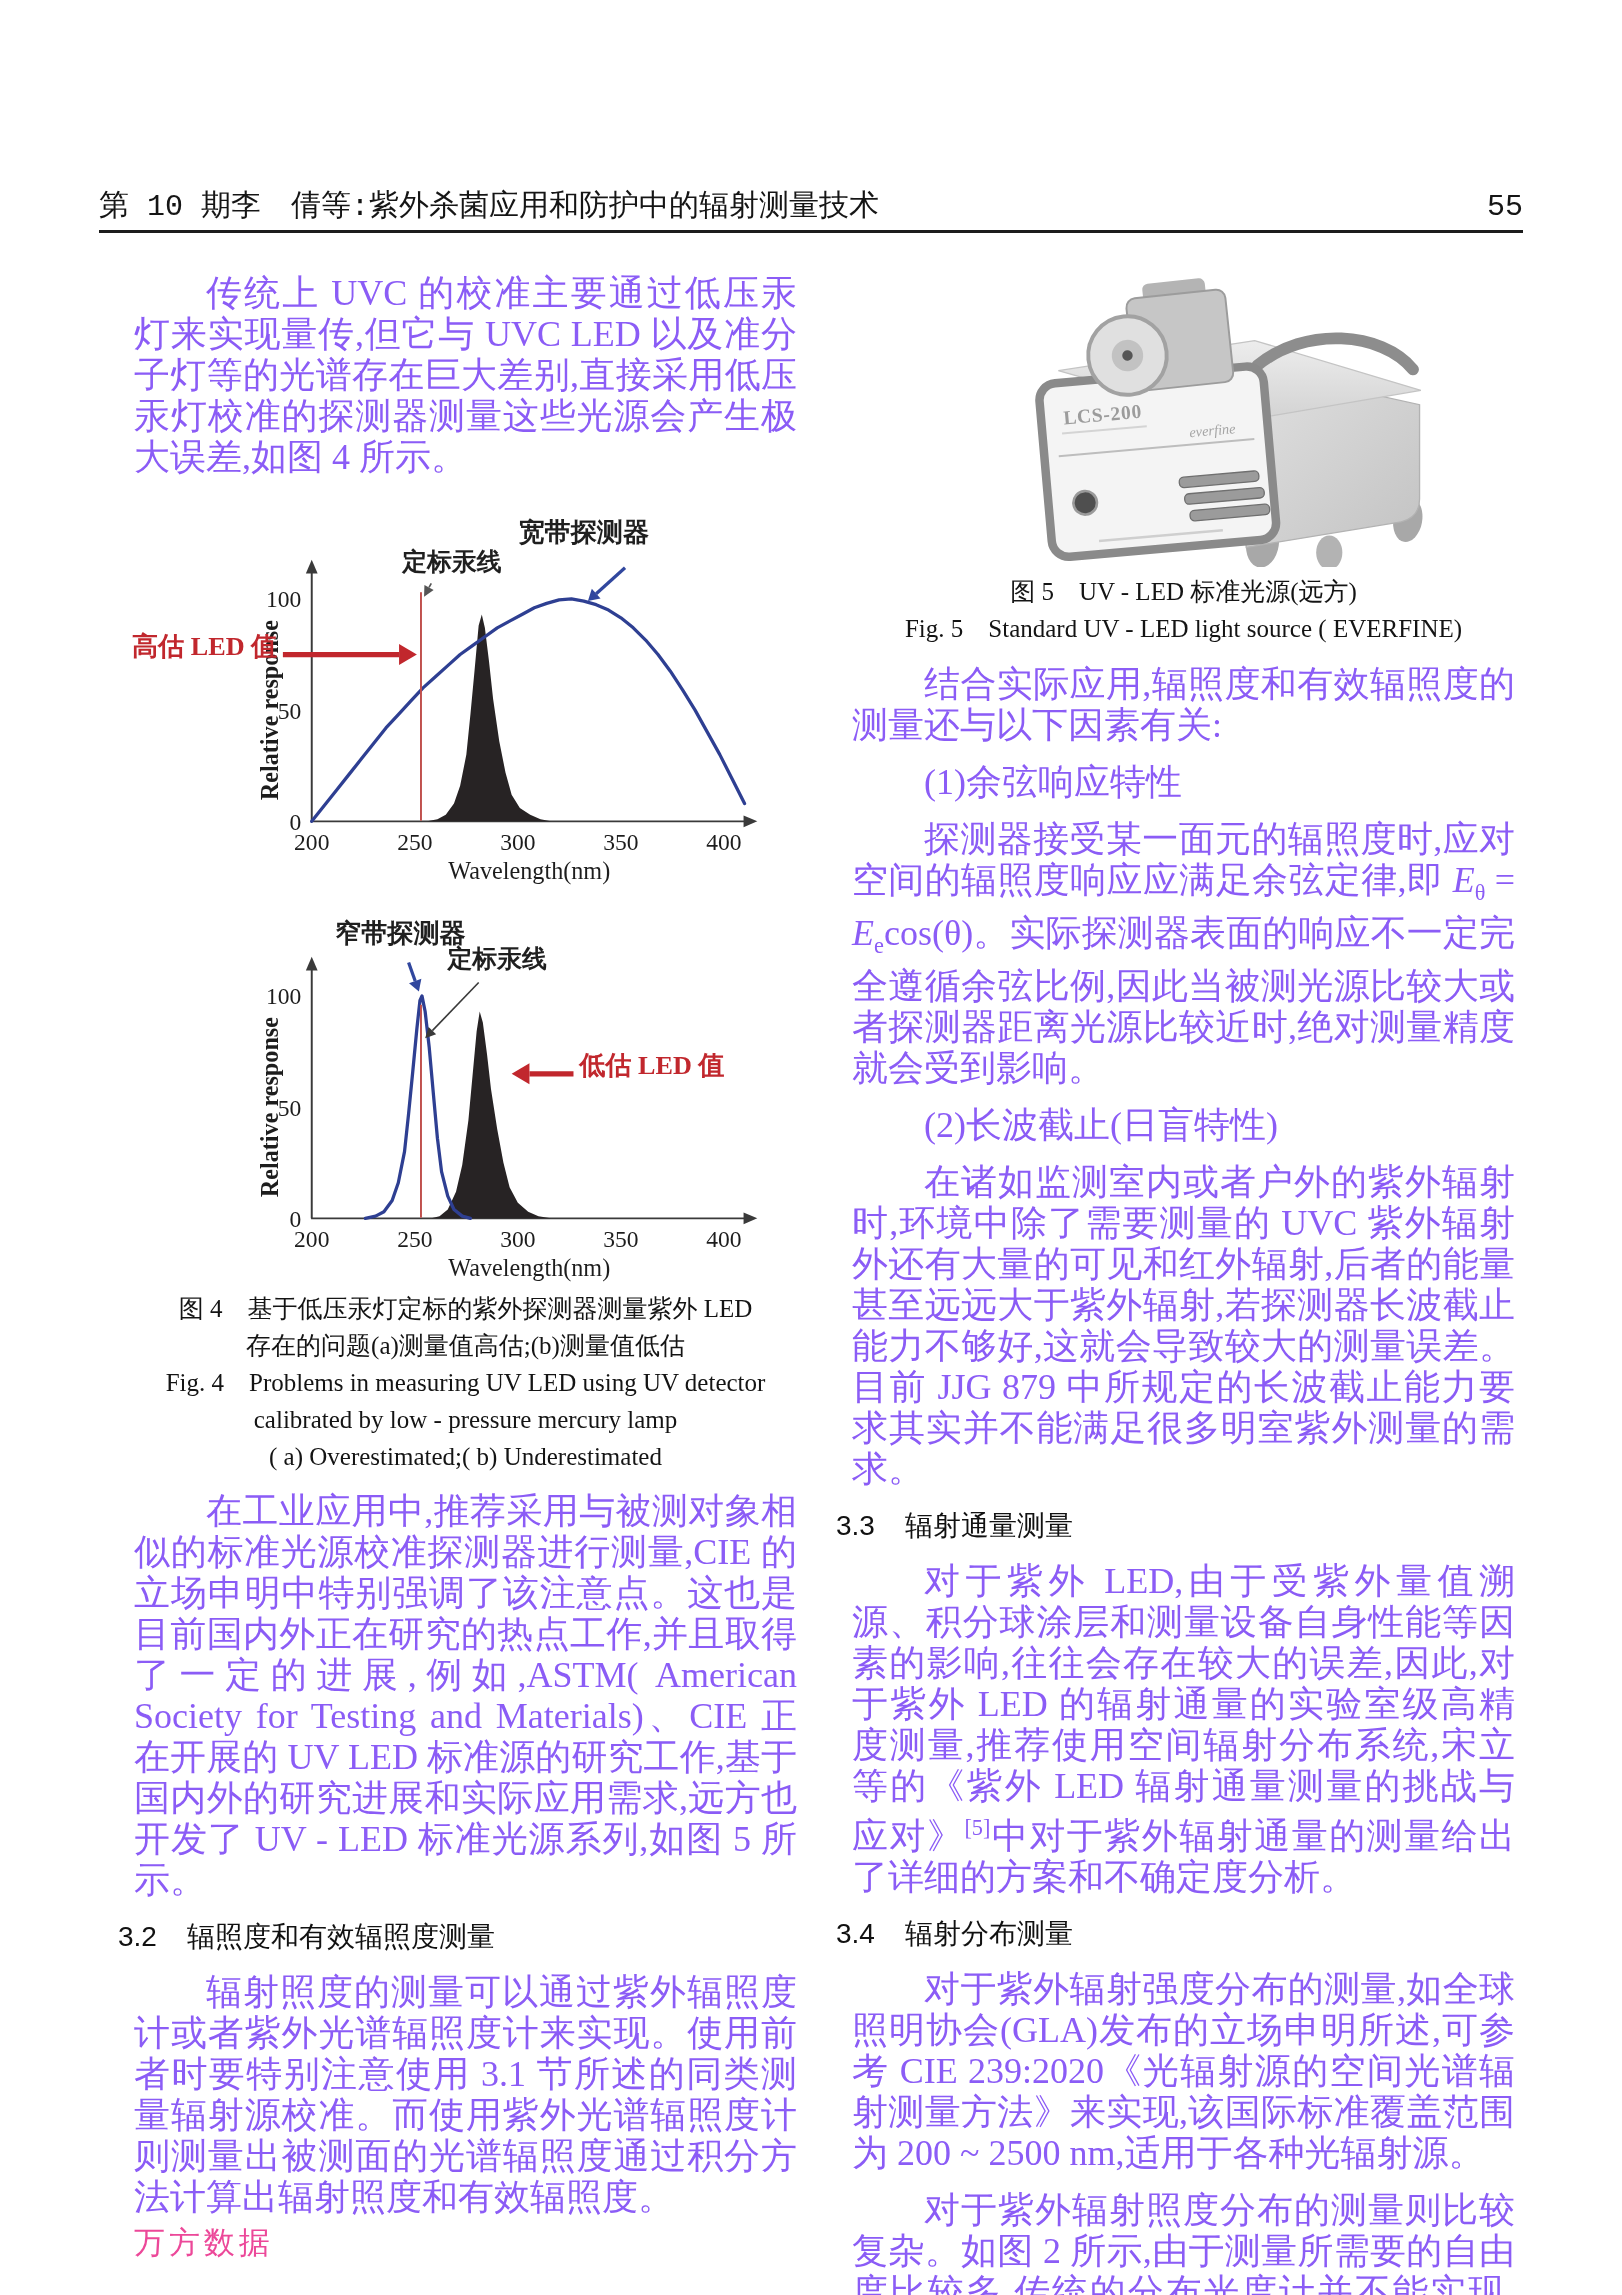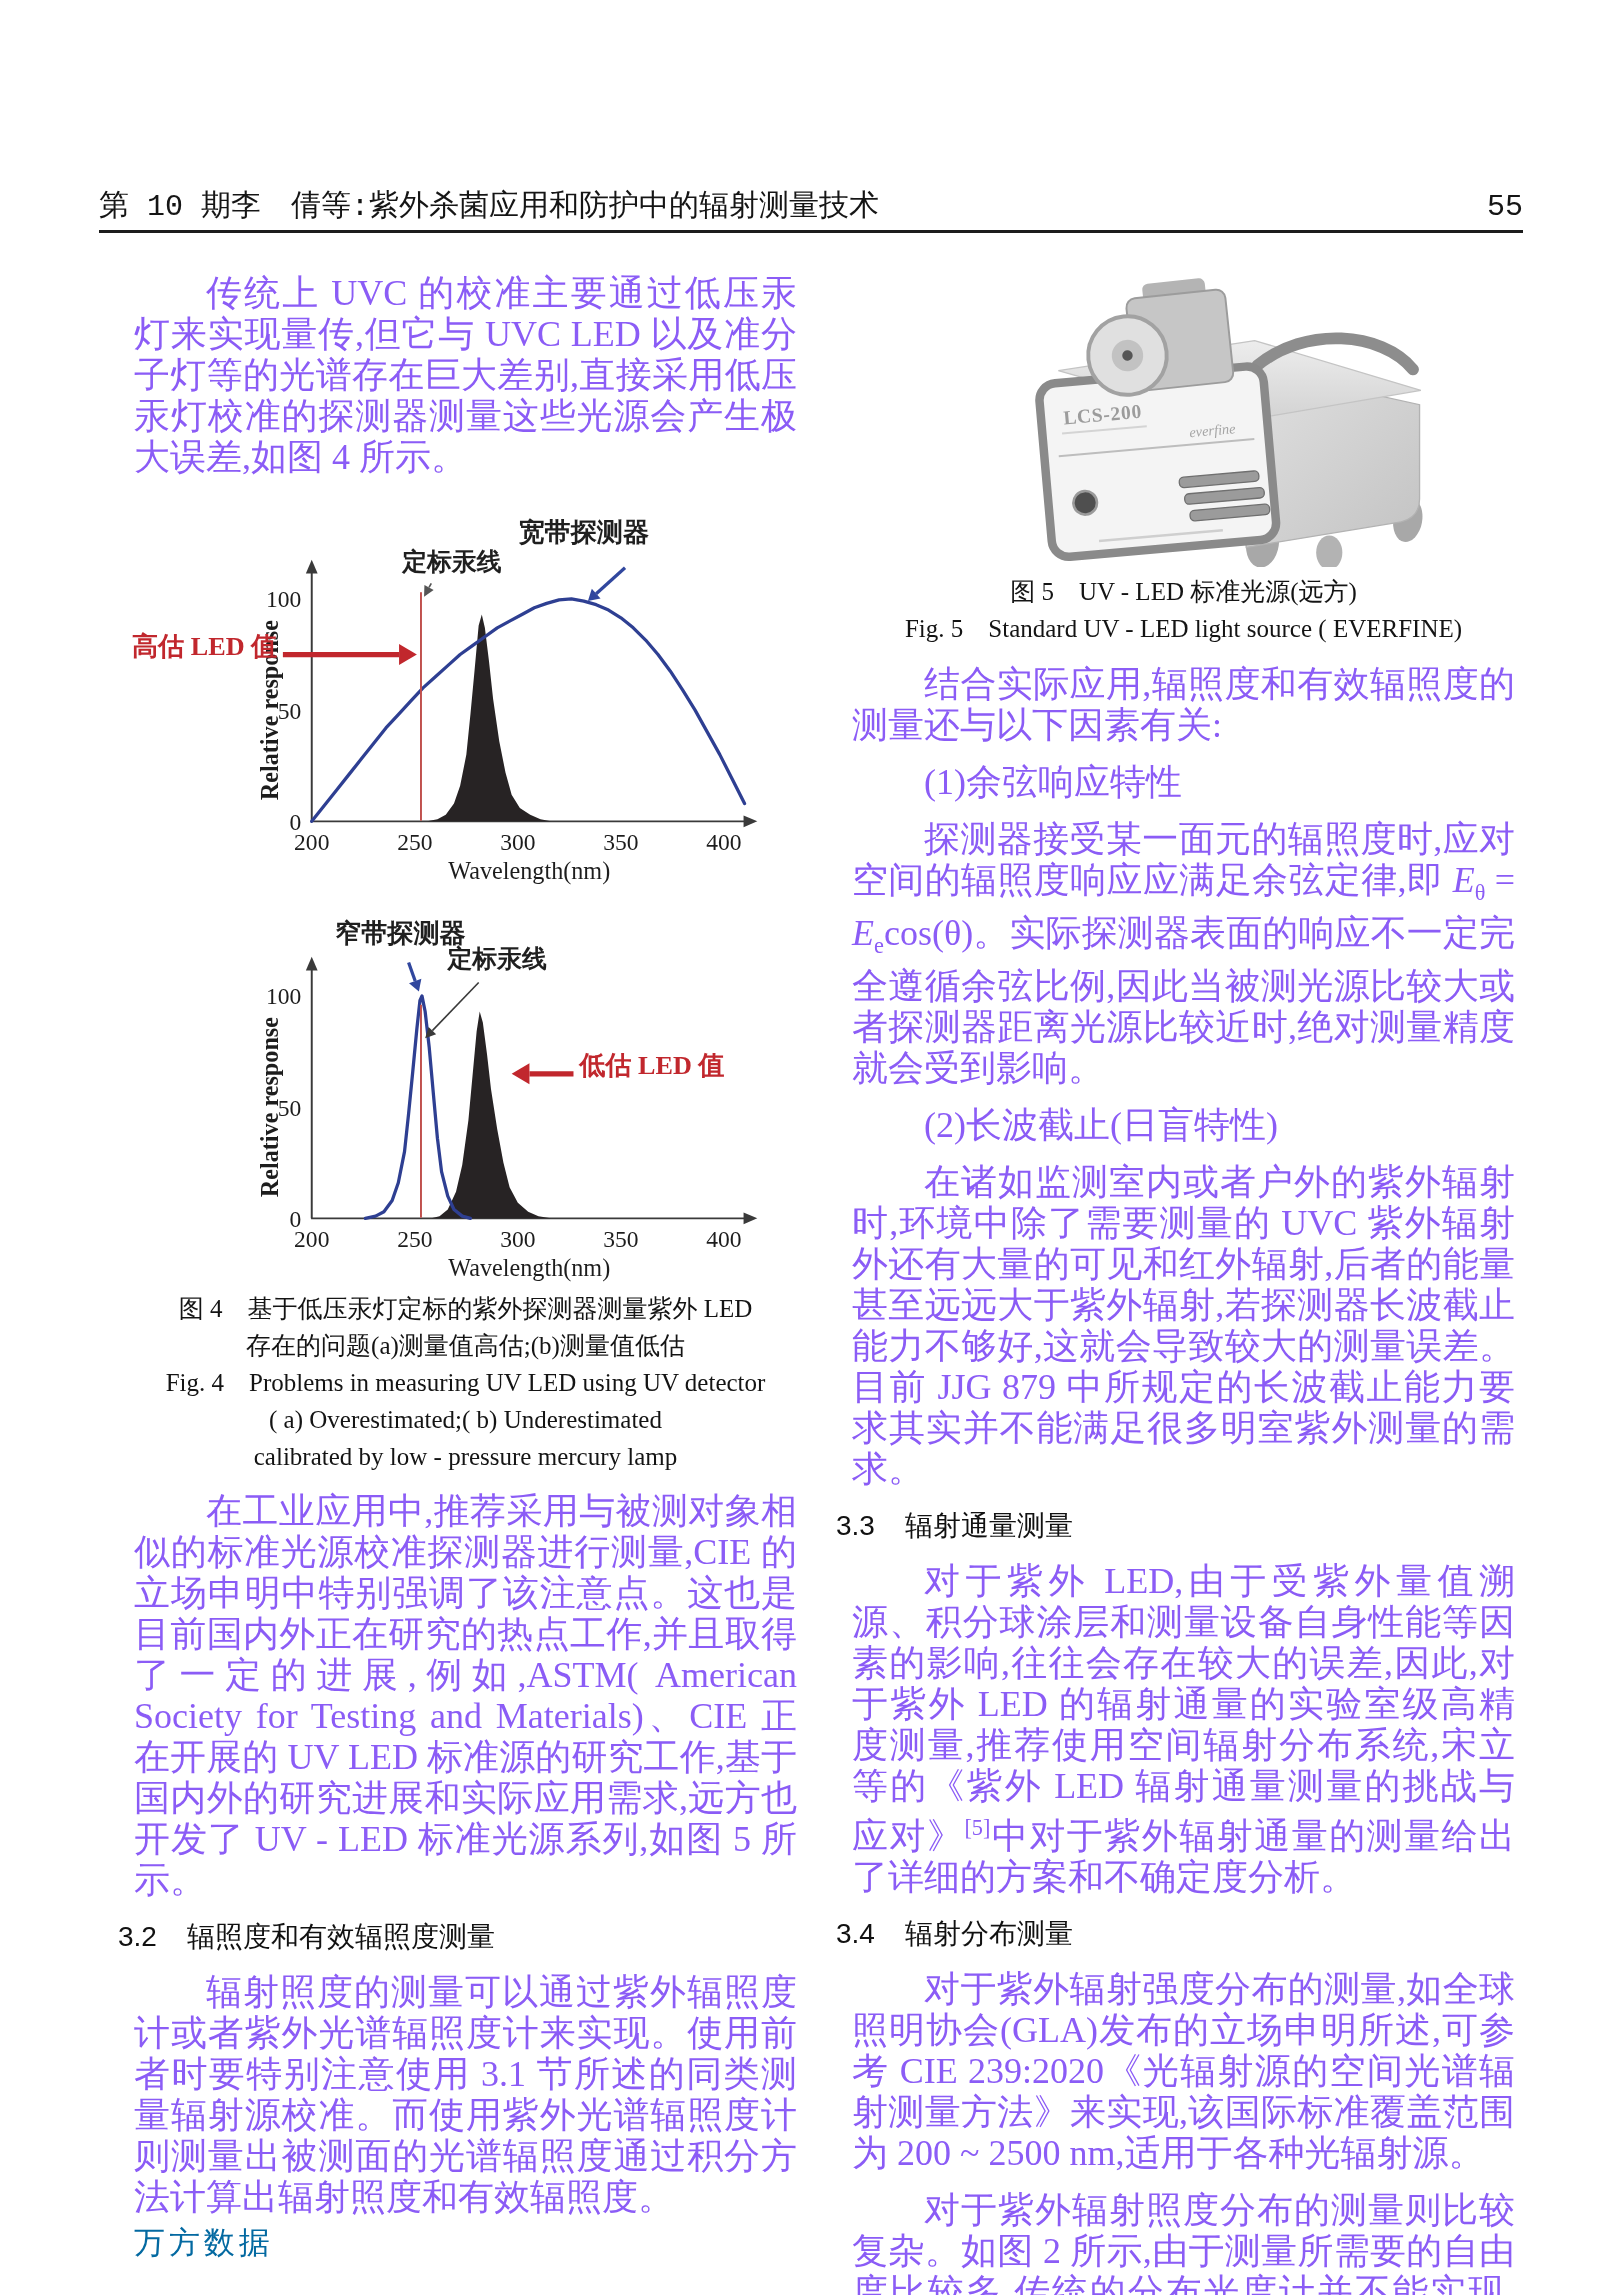--- a/index.html
+++ b/index.html
@@ -34,21 +34,21 @@
   .fig4 svg{display:block;margin:0 auto;}
   figcaption{font-size:25px;line-height:37px;text-align:center;color:#141414;}
   .fig4 figcaption{margin-top:6.5px;margin-bottom:16px;}
   .fig5 svg.photo{display:block;margin:2.6px auto 6.5px auto;}
   .fig5 figcaption{margin-bottom:17px;}
   svg text{font-family:"Liberation Serif",serif;}
   .var{font-style:italic;font-family:"Liberation Serif",serif;}
   sub.var-sub{font-size:0.62em;}
   sup.ref{font-size:0.62em;}
   .watermark{
-    position:absolute;left:134px;top:2222px;font-size:31px;color:#0369a1;
+    position:absolute;left:134px;top:2222px;font-size:31px;color:#ec4899;
     letter-spacing:3.9px;font-family:Liberation Serif, serif;
   }
 </style>
 </head>
 <body>
 
 <div class="header">
   <span>第 10 期</span>
   <span class="mid">李　倩等:紫外杀菌应用和防护中的辐射测量技术</span>
   <span>55</span>
@@ -113,22 +113,22 @@
         <line x1="690.05" y1="279" x2="622.75" y2="279" stroke="#c1272d" stroke-width="8"></line>
         <polygon points="595.55,279 622.75,263 622.75,295" fill="#c1272d"></polygon>
         <text x="425.45" y="78.40000000000003" text-anchor="middle" font-size="40" fill="#1f1f1f" font-family="&quot;Liberation Sans&quot;, sans-serif" font-weight="bold">窄带探测器</text>
         <text x="573.5" y="115.80000000000001" text-anchor="middle" font-size="38" fill="#1f1f1f" font-family="&quot;Liberation Sans&quot;, sans-serif" font-weight="bold">定标汞线</text>
         <text x="809.75" y="279" text-anchor="middle" font-size="40" fill="#c1272d" font-family="&quot;Liberation Sans&quot;, sans-serif" font-weight="bold">低估 LED 值</text>
       </svg>
     <figcaption>
       <div>图 4　基于低压汞灯定标的紫外探测器测量紫外 LED</div>
       <div>存在的问题(a)测量值高估;(b)测量值低估</div>
       <div>Fig. 4　Problems in measuring UV LED using UV detector</div>
+      <div>calibrated by low - pressure mercury lamp</div>
       <div>( a) Overestimated;( b) Underestimated</div>
-      <div>calibrated by low - pressure mercury lamp</div>
     </figcaption>
   </figure>
 
   <p class="para">在工业应用中,推荐采用与被测对象相似的标准光源校准探测器进行测量,CIE 的立场申明中特别强调了该注意点。这也是目前国内外正在研究的热点工作,并且取得了一定的进展,例如,ASTM( American Society for Testing and Materials)、CIE 正在开展的 UV LED 标准源的研究工作,基于国内外的研究进展和实际应用需求,远方也开发了 UV - LED 标准光源系列,如图 5 所示。</p>
 
   <h3 class="sec">
     <span class="sec-num">3.2</span><span>辐照度和有效辐照度测量</span>
   </h3>
 
   <p class="para">辐射照度的测量可以通过紫外辐照度计或者紫外光谱辐照度计来实现。使用前者时要特别注意使用 3.1 节所述的同类测量辐射源校准。而使用紫外光谱辐照度计则测量出被测面的光谱辐照度通过积分方法计算出辐射照度和有效辐照度。</p>

